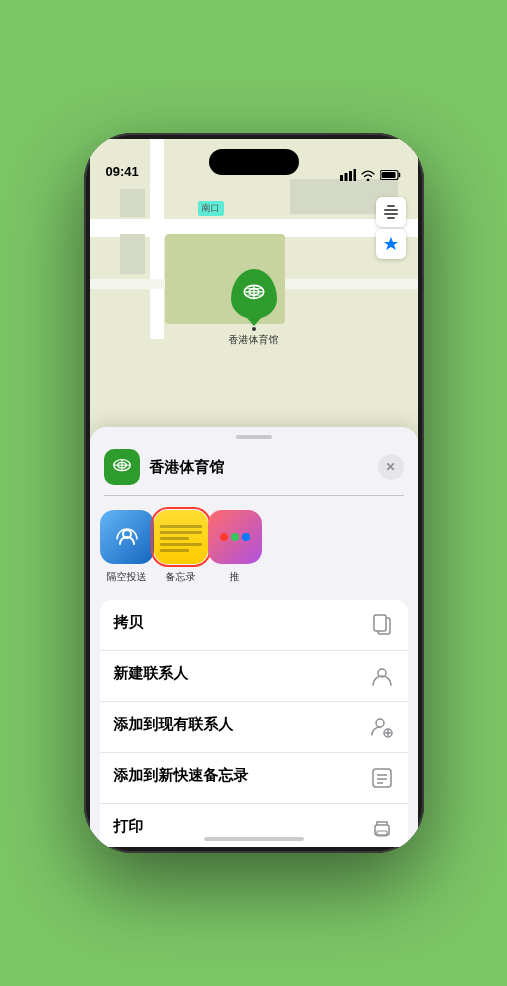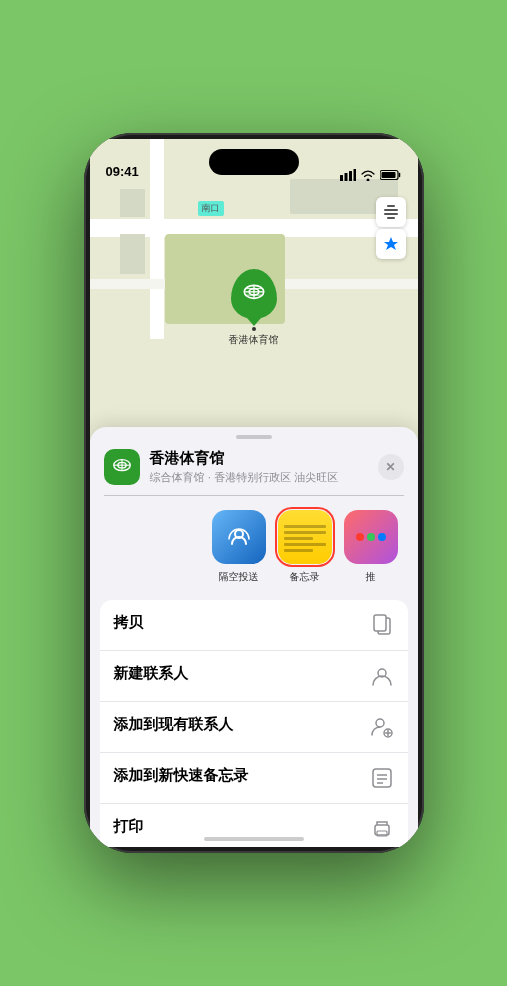--- a/index.html
+++ b/index.html
@@ -318,24 +318,22 @@
 
     .divider {
       height: 1px;
       background: #c6c6c8;
       margin: 0 14px;
     }
 
     
     .share-row {
       display: flex;
-      padding: 14px 20px 10px;
-      gap: 12px;
+      padding: 14px 10px 10px;
       overflow-x: auto;
-      justify-content: flex-end;
     }
 
     .share-item {
       display: flex;
       flex-direction: column;
       align-items: center;
       gap: 6px;
       flex-shrink: 0;
     }
 
@@ -537,21 +535,20 @@
         <div class="location-icon">
           <svg viewBox="0 0 24 24">
             <ellipse cx="12" cy="10" rx="9" ry="6" stroke="white" stroke-width="1.5" fill="none"></ellipse>
             <ellipse cx="12" cy="10" rx="4.5" ry="3" stroke="white" stroke-width="1.5" fill="none"></ellipse>
             <line x1="12" y1="4" x2="12" y2="16" stroke="white" stroke-width="1.2"></line>
             <line x1="3" y1="10" x2="21" y2="10" stroke="white" stroke-width="1.2"></line>
           </svg>
         </div>
         <div class="location-info">
           <div class="location-name">香港体育馆</div>
-          <div class="location-sub">综合体育馆 · 香港特别行政区 油尖旺区</div>
         </div>
         <div class="close-btn">✕</div>
       </div>
 
       <div class="divider"></div>
 
       <div class="share-row">
 
         <div class="share-item">
           <div class="share-icon-wrap share-icon-airdrop">

